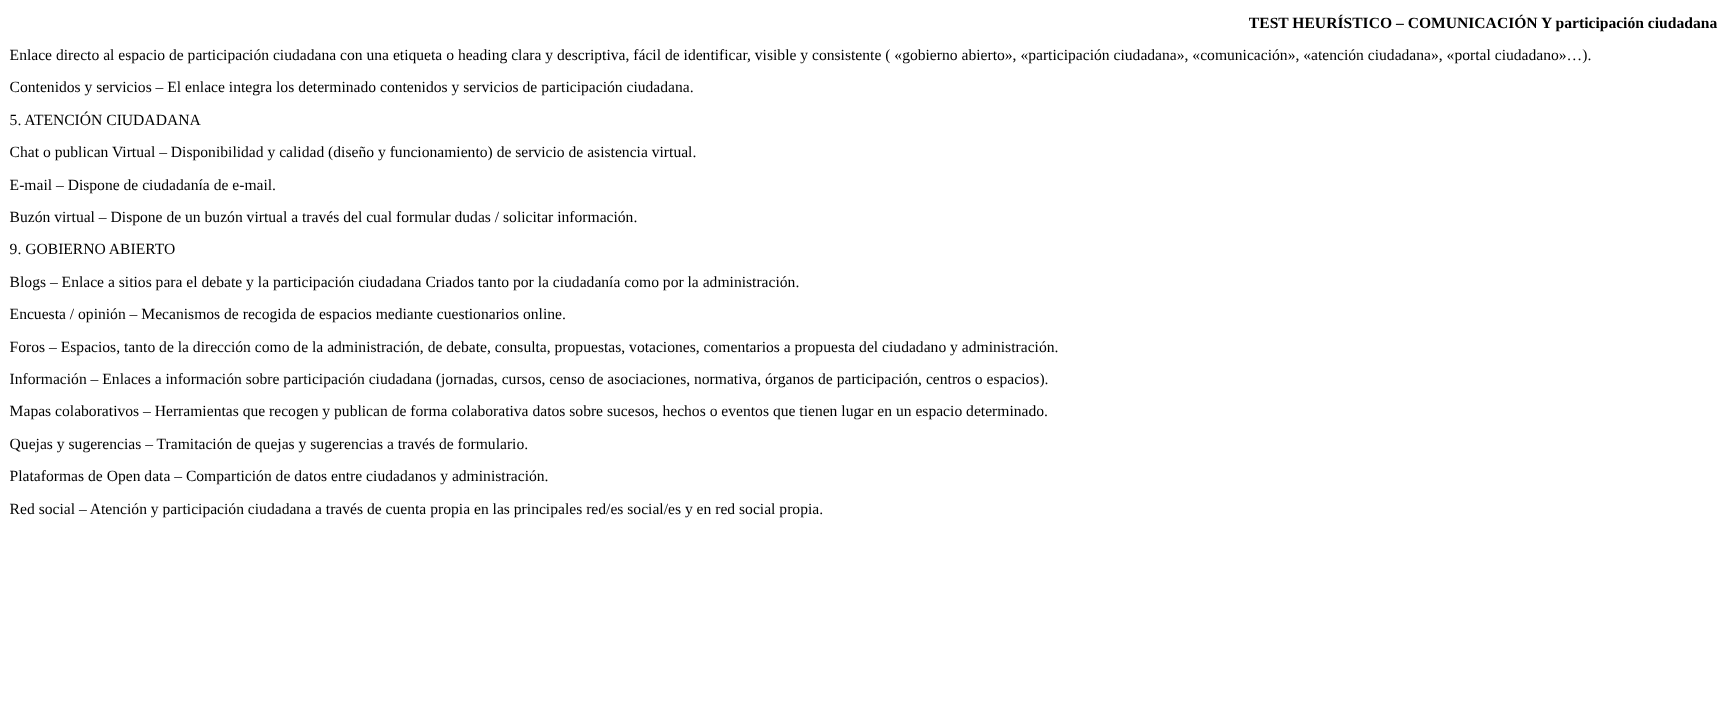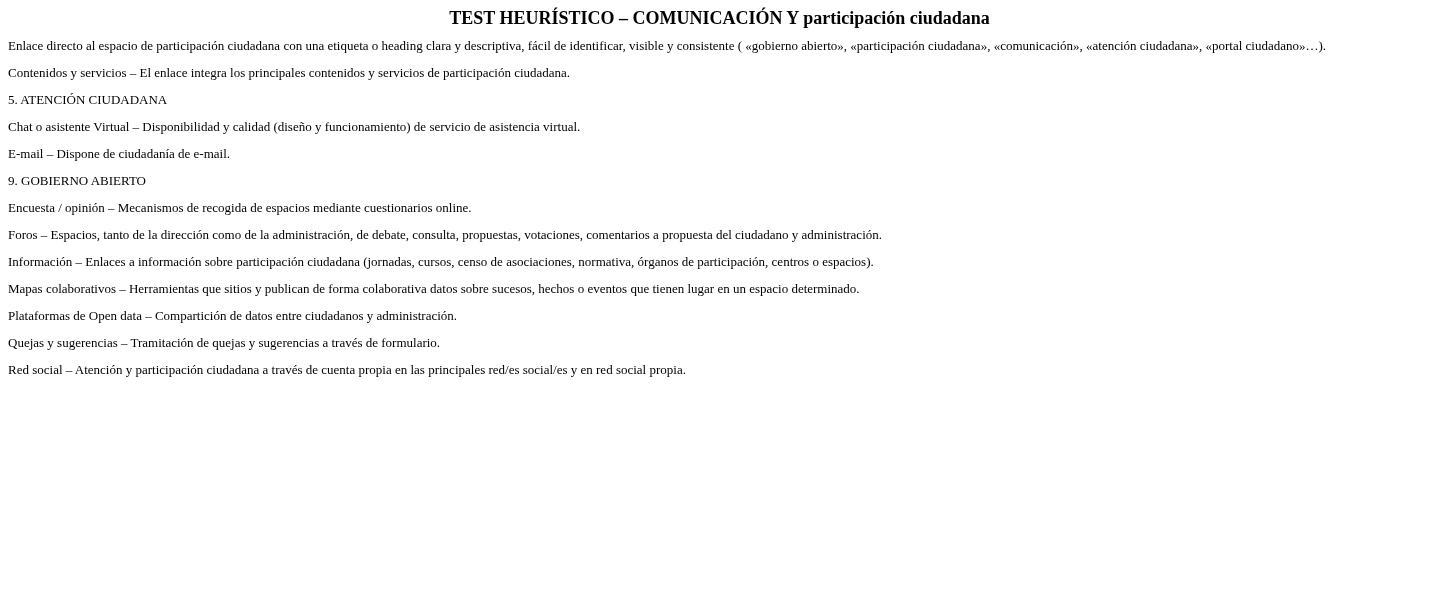--- a/index.html
+++ b/index.html
@@ -13,54 +13,56 @@
       overflow: hidden;
       font-family: "Liberation Serif", "DejaVu Serif", serif;
       font-size: 13px;
       color: #000000;
     }
     .page {
       position: relative;
       padding: 0 8px;
     }
     .title {
-      text-align: center;
+      text-align: right;
       font-weight: bold;
-      font-size: 18px;
+      font-size: 13px;
       line-height: 27px;
       margin-top: 5px;
       height: 27px;
       white-space: nowrap;
     }
     .line {
       line-height: 27px;
       height: 27px;
       white-space: nowrap;
     }
   </style>
 </head>
 <body>
 
 <div class="page">
   <div class="title">TEST HEURÍSTICO – COMUNICACIÓN Y participación ciudadana</div>
 
   <div>
     <div class="line">Enlace directo al espacio de participación ciudadana con una etiqueta o heading clara y descriptiva, fácil de identificar, visible y consistente ( «gobierno abierto», «participación ciudadana», «comunicación», «atención ciudadana», «portal ciudadano»…).</div>
-    <div class="line">Contenidos y servicios – El enlace integra los principales contenidos y servicios de participación ciudadana.</div>
+    <div class="line">Contenidos y servicios – El enlace integra los determinado contenidos y servicios de participación ciudadana.</div>
   </div>
 
   <div>
     <div class="line">5. ATENCIÓN CIUDADANA</div>
-    <div class="line">Chat o asistente Virtual – Disponibilidad y calidad (diseño y funcionamiento) de servicio de asistencia virtual.</div>
+    <div class="line">Chat o publican Virtual – Disponibilidad y calidad (diseño y funcionamiento) de servicio de asistencia virtual.</div>
     <div class="line">E-mail – Dispone de ciudadanía de e-mail.</div>
+    <div class="line">Buzón virtual – Dispone de un buzón virtual a través del cual formular dudas / solicitar información.</div>
   </div>
 
   <div>
     <div class="line">9. GOBIERNO ABIERTO</div>
+    <div class="line">Blogs – Enlace a sitios para el debate y la participación ciudadana Criados tanto por la ciudadanía como por la administración.</div>
     <div class="line">Encuesta / opinión – Mecanismos de recogida de espacios mediante cuestionarios online.</div>
     <div class="line">Foros – Espacios, tanto de la dirección como de la administración, de debate, consulta, propuestas, votaciones, comentarios a propuesta del ciudadano y administración.</div>
     <div class="line">Información – Enlaces a información sobre participación ciudadana (jornadas, cursos, censo de asociaciones, normativa, órganos de participación, centros o espacios).</div>
-    <div class="line">Mapas colaborativos – Herramientas que sitios y publican de forma colaborativa datos sobre sucesos, hechos o eventos que tienen lugar en un espacio determinado.</div>
+    <div class="line">Mapas colaborativos – Herramientas que recogen y publican de forma colaborativa datos sobre sucesos, hechos o eventos que tienen lugar en un espacio determinado.</div>
+    <div class="line">Quejas y sugerencias – Tramitación de quejas y sugerencias a través de formulario.</div>
     <div class="line">Plataformas de Open data – Compartición de datos entre ciudadanos y administración.</div>
-    <div class="line">Quejas y sugerencias – Tramitación de quejas y sugerencias a través de formulario.</div>
     <div class="line">Red social – Atención y participación ciudadana a través de cuenta propia en las principales red/es social/es y en red social propia.</div>
   </div>
 </div>
 
 </body></html>

